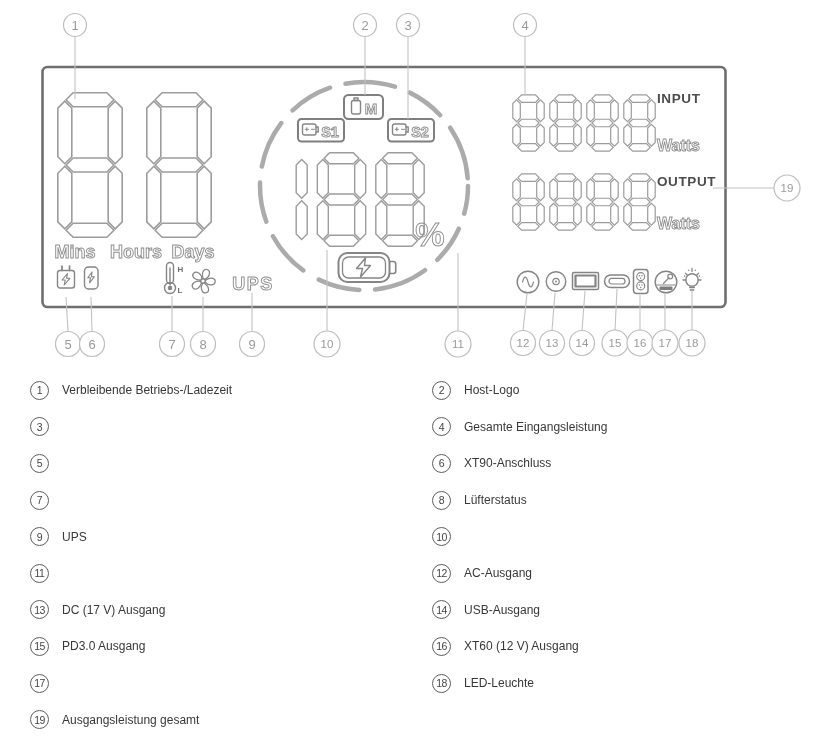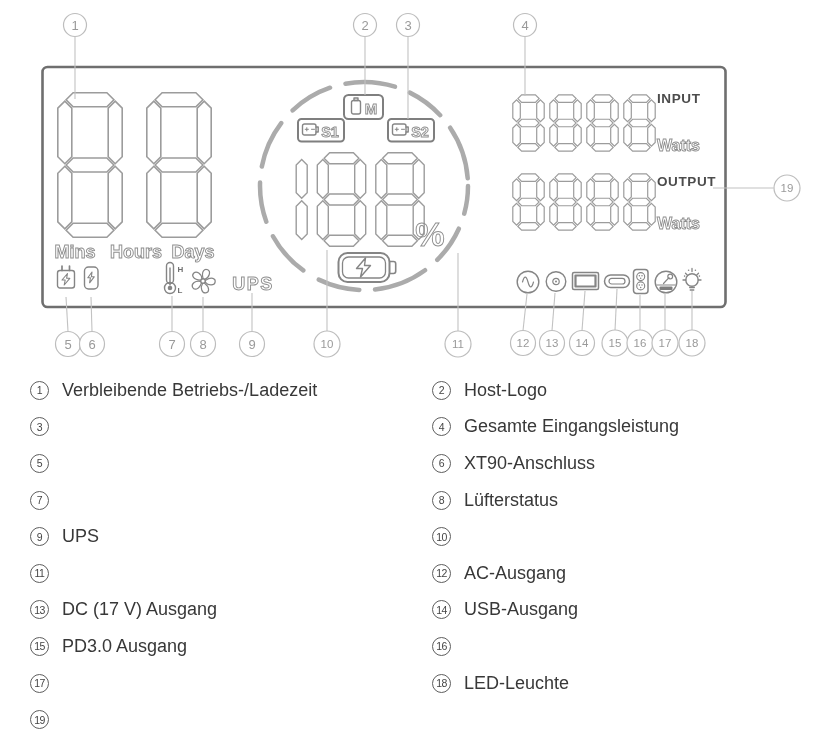--- a/index.html
+++ b/index.html
@@ -23,21 +23,21 @@
   .callout.c2 text{font-size:11.5px;}
   .lead{stroke:#c2c2c2;stroke-width:1.1;fill:none;}
 
   
   .legend{position:absolute;left:30px;top:372px;width:770px;display:grid;
           grid-template-columns:402px 1fr;grid-auto-flow:row;}
   .litem{display:flex;align-items:center;height:36.6px;gap:13px;}
   .lnum{width:19px;height:19px;border:1.3px solid #5e5e5e;border-radius:50%;
         display:flex;align-items:center;justify-content:center;
         font-size:10.5px;color:#444;flex:none;box-sizing:border-box;letter-spacing:-0.5px;}
-  .llabel{font-size:18px;color:#383838;}
+  .llabel{font-size:12px;color:#383838;}
 </style>
 </head>
 <body>
 
 <div class="stage">
 
   <svg width="823" height="372" viewBox="0 0 823 372">
 
     <rect x="42.5" y="67" width="683" height="240" rx="5" fill="#ffffff" stroke="#6f6f6f" stroke-width="2.6"></rect>
 
@@ -407,25 +407,27 @@
     <div class="litem">
         <span class="lnum">14</span>
         <span class="llabel">USB-Ausgang</span>
       </div>
     <div class="litem">
         <span class="lnum">15</span>
         <span class="llabel">PD3.0 Ausgang</span>
       </div>
     <div class="litem">
         <span class="lnum">16</span>
+        <span class="llabel">XT60 (12 V) Ausgang</span>
       </div>
     <div class="litem">
         <span class="lnum">17</span>
       </div>
     <div class="litem">
         <span class="lnum">18</span>
         <span class="llabel">LED-Leuchte</span>
       </div>
     <div class="litem">
         <span class="lnum">19</span>
+        <span class="llabel">Ausgangsleistung gesamt</span>
       </div>
   </div>
 </div>
 
 </body></html>

